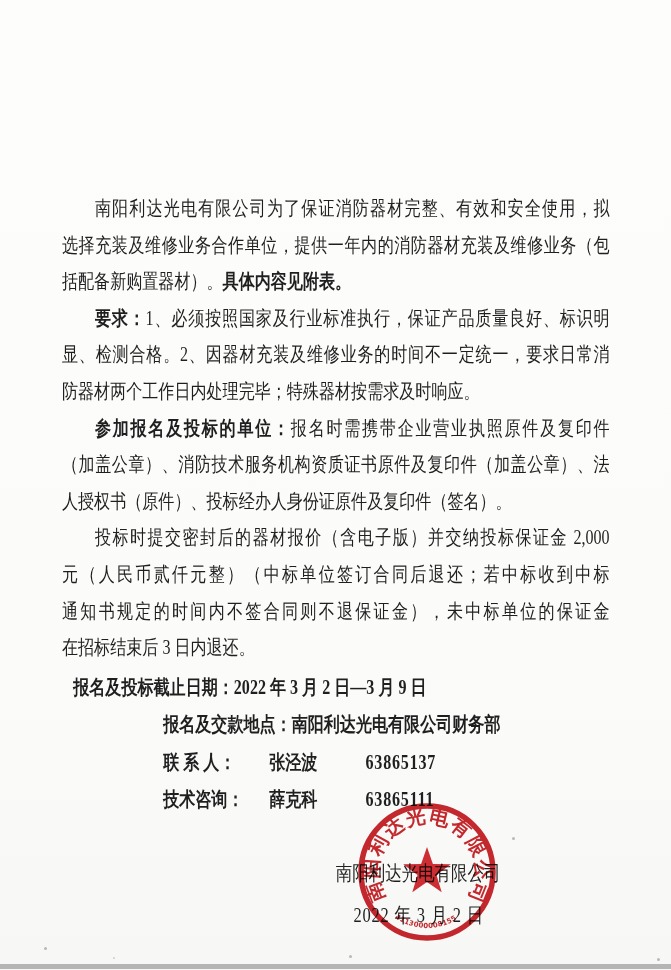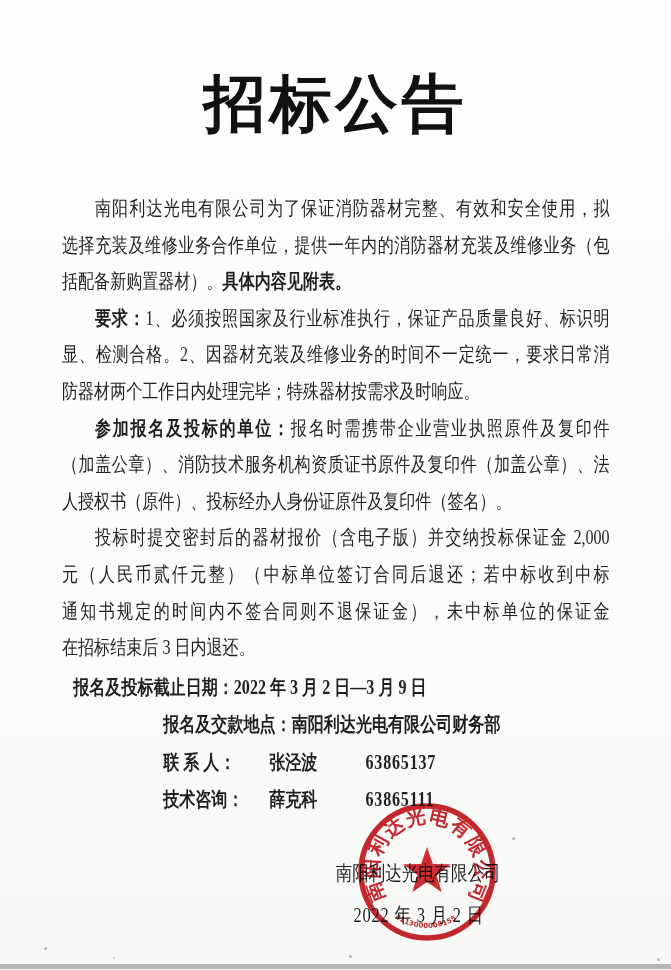--- a/index.html
+++ b/index.html
@@ -50,21 +50,20 @@
   .speck.s2{left:349px;top:955px;width:3px;height:3px;}
   .speck.s3{left:657px;top:958px;width:3px;height:3px;}
   .speck.s4{left:512px;top:837px;width:3px;height:3px;}
   .speck.s5{left:113px;top:957px;width:2px;height:2px;opacity:.4;}
 </style>
 </head>
 <body>
 
 <div class="page">
 
-  <div class="doc-title">招标公告</div>
 
   <div class="body-col">
 
     <div class="line stretch indent">南阳利达光电有限公司为了保证消防器材完整、有效和安全使用，拟</div>
     <div class="line stretch">选择充装及维修业务合作单位，提供一年内的消防器材充装及维修业务（包</div>
     <div class="line"><span>括配备新购置器材）。</span><span class="b">具体内容见附表。</span></div>
 
     <div class="line stretch indent"><span class="b">要求：</span><span>1、必须按照国家及行业标准执行，保证产品质量良好、标识明</span></div>
     <div class="line stretch">显、检测合格。2、因器材充装及维修业务的时间不一定统一，要求日常消</div>
     <div class="line">防器材两个工作日内处理完毕；特殊器材按需求及时响应。</div>

